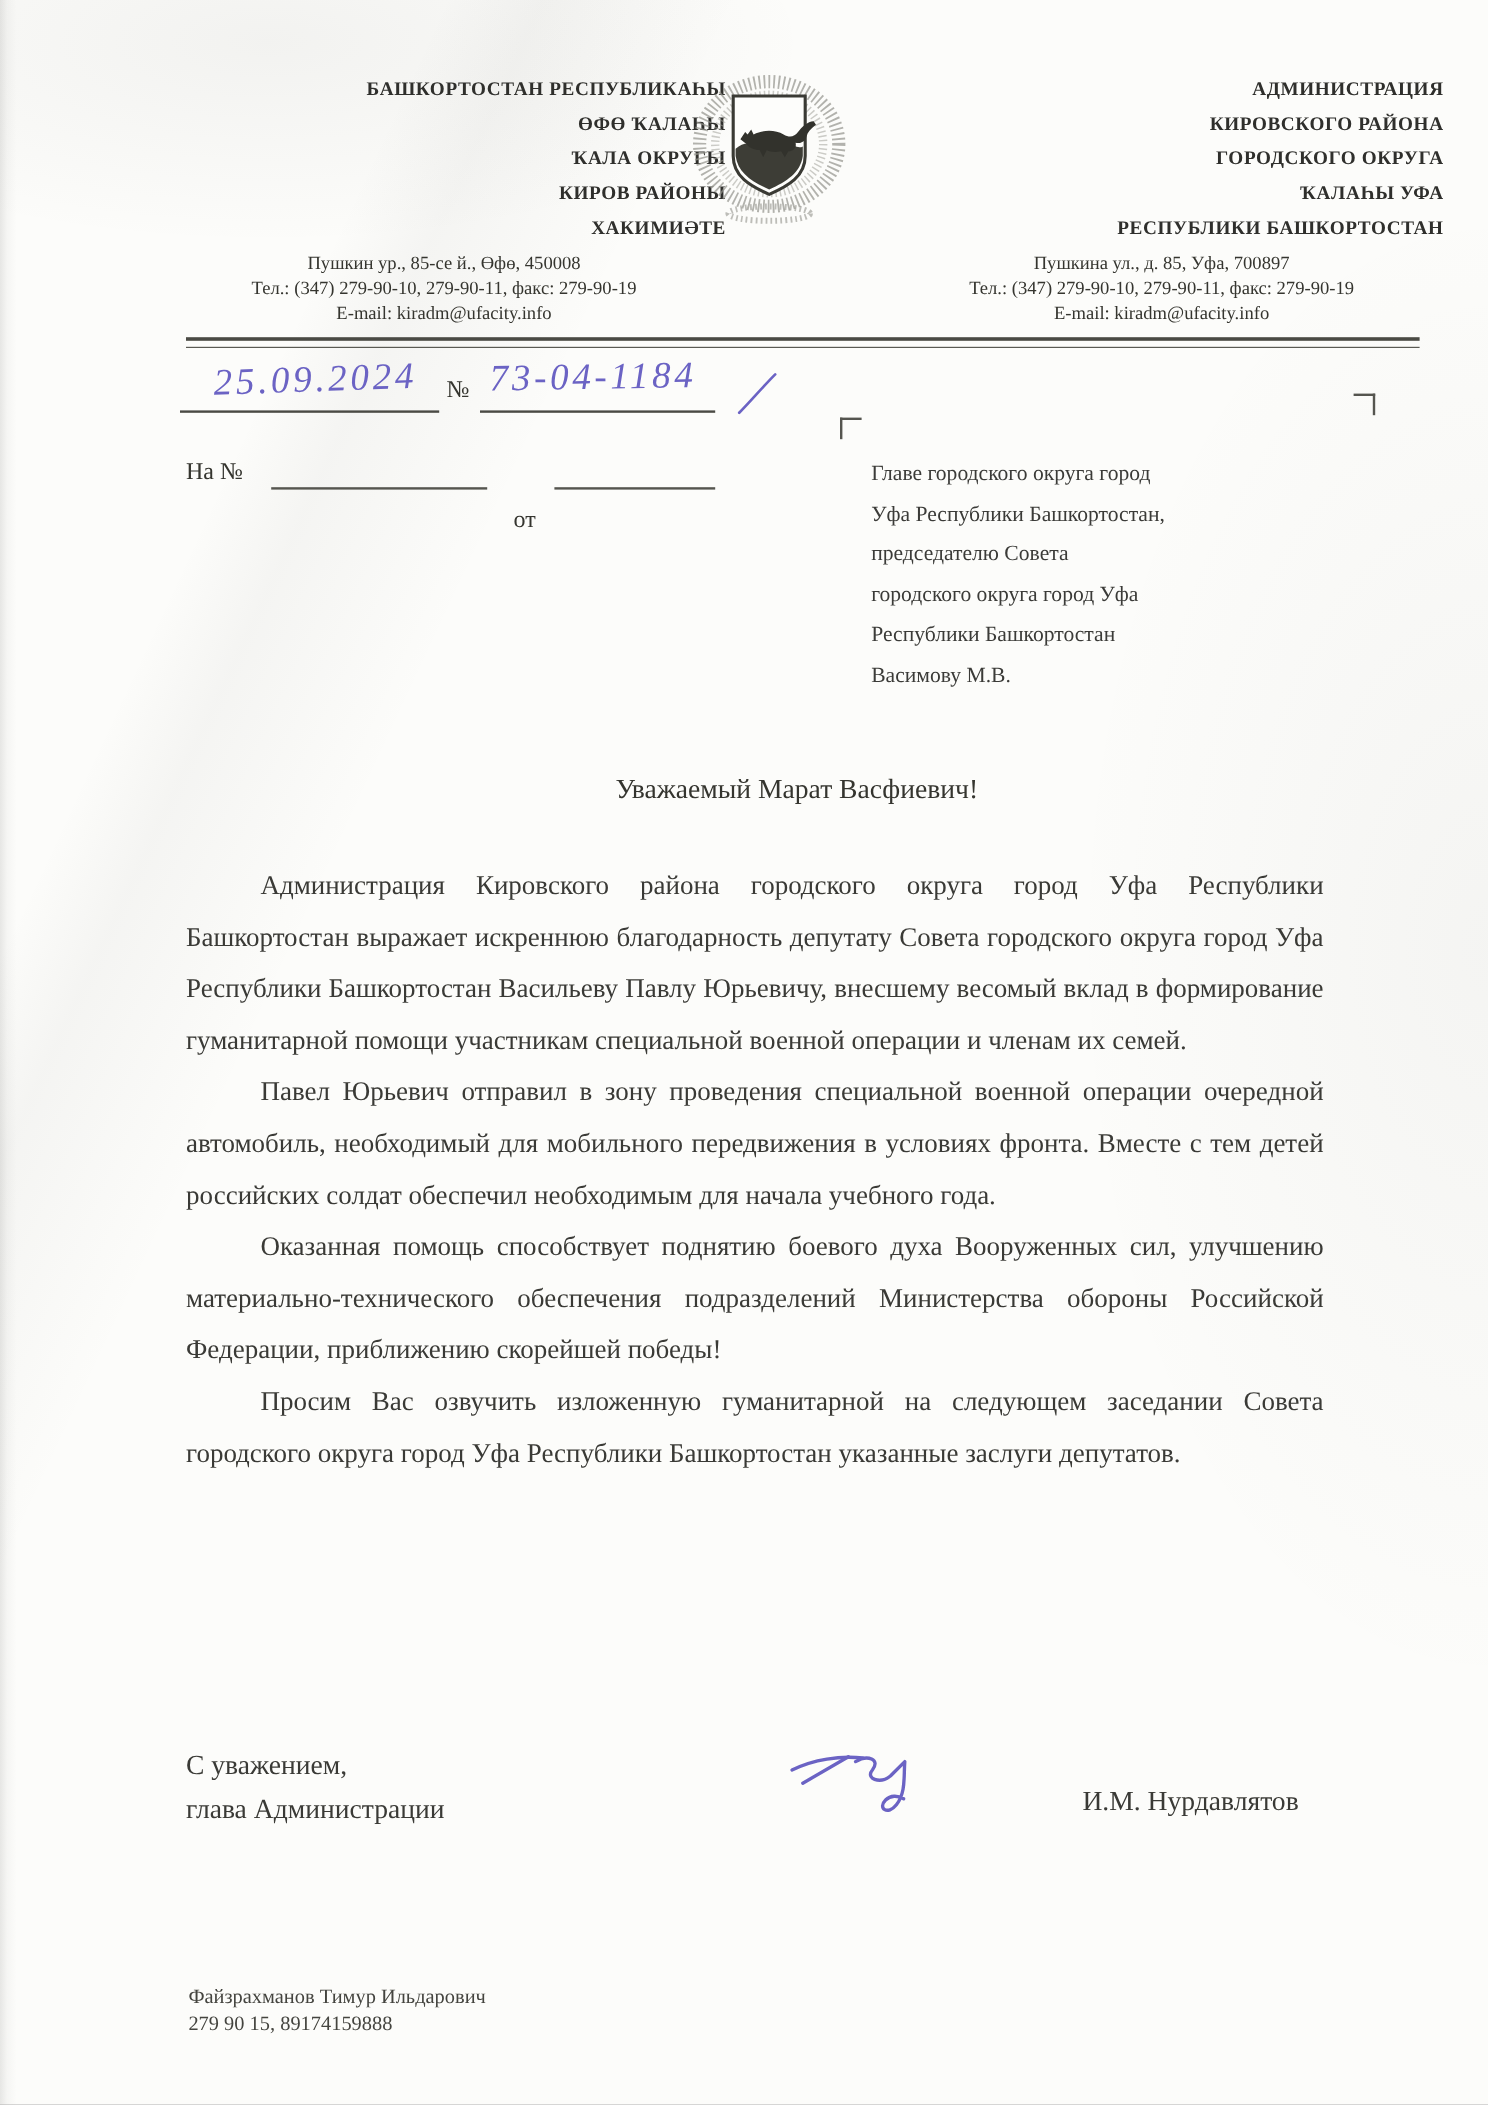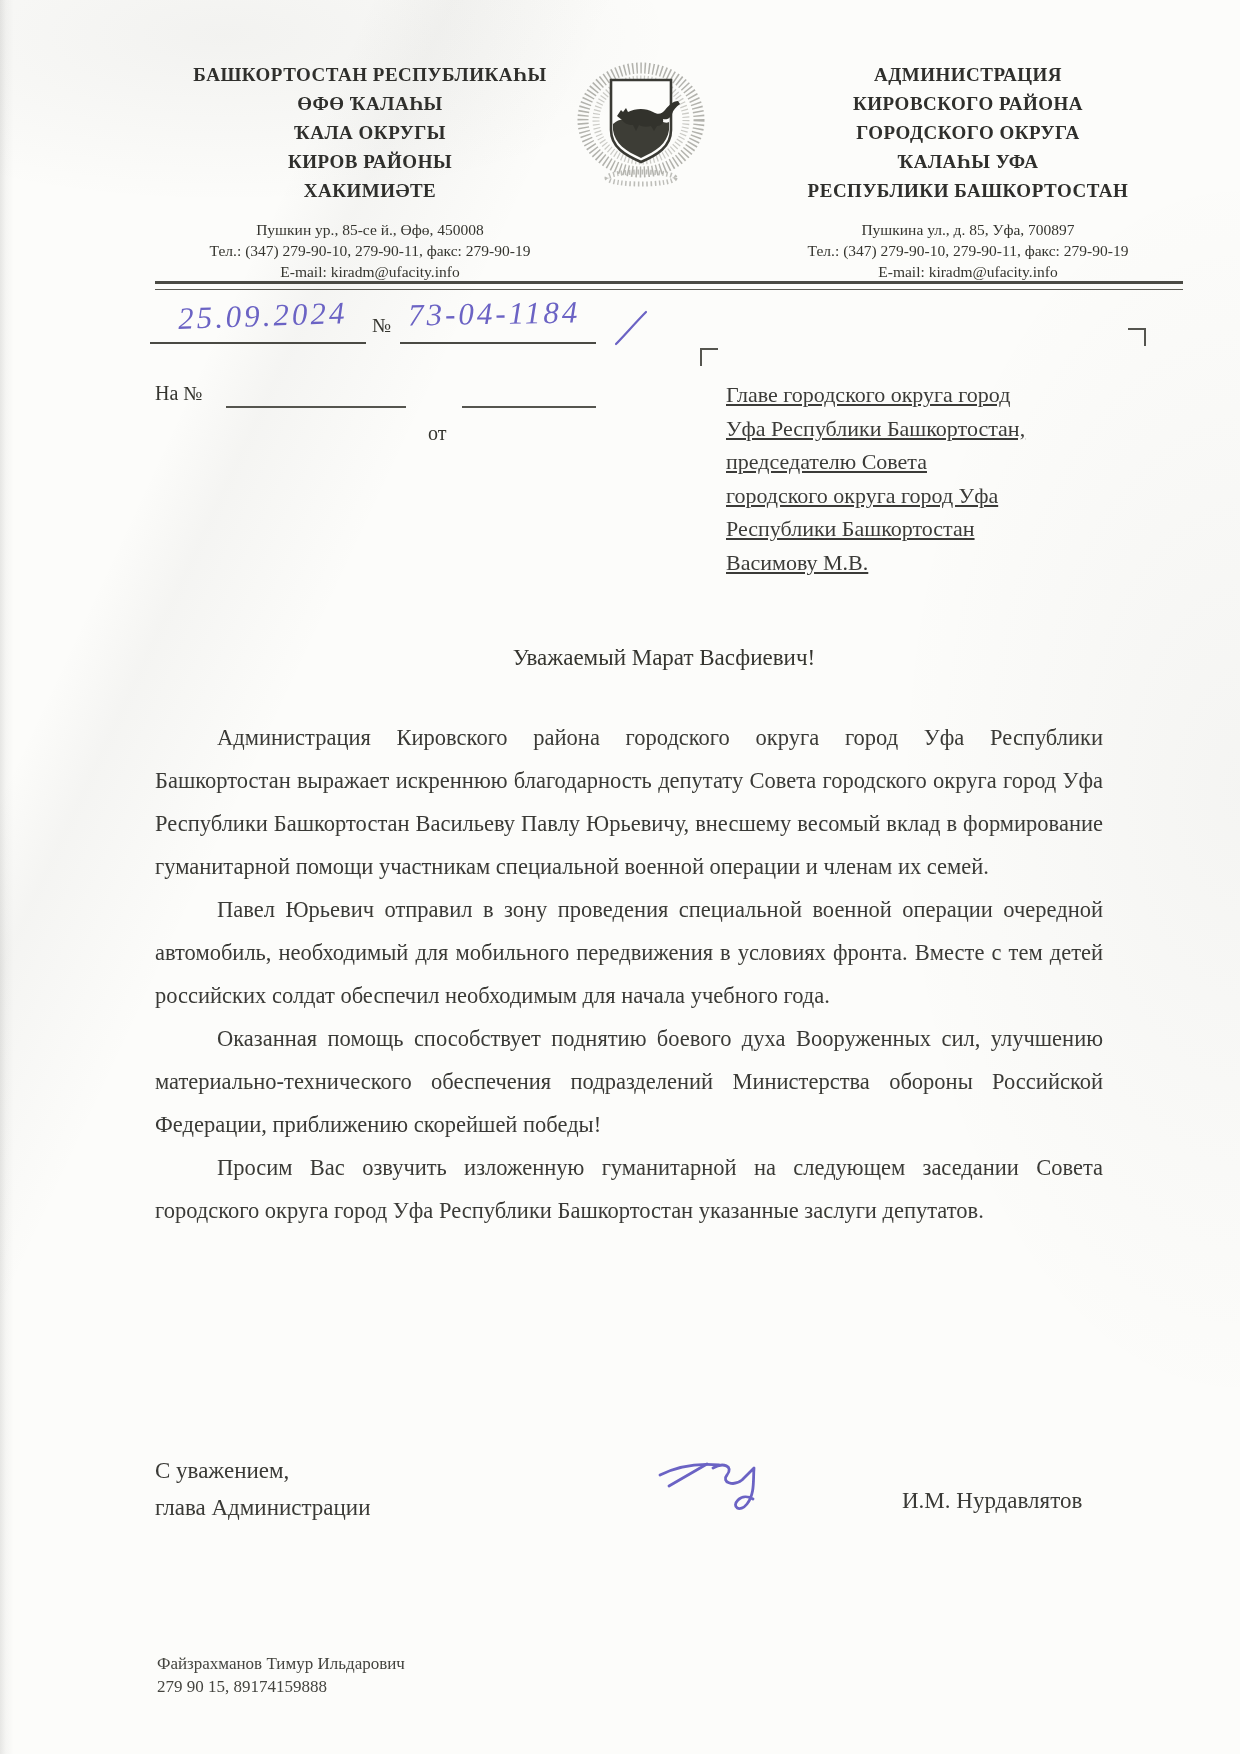--- a/index.html
+++ b/index.html
@@ -13,41 +13,41 @@
       radial-gradient(ellipse 700px 260px at 18% 2%, rgba(60,60,55,0.05), transparent 65%),
       linear-gradient(115deg, transparent 18%, rgba(60,60,55,0.04) 22%, transparent 30%),
       linear-gradient(90deg, rgba(40,40,38,0.10) 0px, rgba(40,40,38,0.03) 6px, transparent 14px),
       radial-gradient(ellipse 500px 900px at 100% 45%, rgba(60,60,55,0.04), transparent 70%),
       #fcfcfa;
     overflow:hidden;
   }
   .abs{position:absolute;}
   
   .lh-block{width:470px;text-align:center;}
-  .lh-org{font-weight:bold;font-size:19px;line-height:29px;color:#2f2f2c;letter-spacing:0.5px;}
-  .lh-contacts{margin-top:14px;font-size:15.5px;line-height:21px;color:#35352f;}
+  .lh-org{font-weight:bold;font-size:16px;line-height:29px;color:#2f2f2c;letter-spacing:0.5px;text-align:right;}
+  .lh-contacts{margin-top:4px;font-size:15.5px;line-height:21px;color:#35352f;}
   
   .rule-thick{height:3px;background:#4a4a44;}
   .rule-thin{height:1px;background:#5a5a53;}
   
   .hand{
     font-style:italic;
     color:#6b63c4;
     font-size:31px;
     letter-spacing:3px;
     white-space:nowrap;
   }
   .printed-label{font-size:20px;color:#35352f;}
   .u-line{background:#4a4a44;height:2px;}
   .u-line-thin{background:#55554f;height:1.5px;}
   .corner{width:16px;height:16px;}
   .corner-left{border-left:2px solid #55554f;border-top:2px solid #55554f;}
   .corner-right{border-right:2px solid #55554f;border-top:2px solid #55554f;}
   
-  .addressee{font-size:22px;line-height:33.5px;color:#3b3b38;width:380px;text-decoration:underline;}
+  .addressee{font-size:18px;line-height:33.5px;color:#3b3b38;width:380px;}
   
   .salutation{width:948px;text-align:center;padding-left:70px;box-sizing:border-box;font-size:23px;color:#35352f;}
   .body-text{width:948px;font-size:22.5px;line-height:43px;text-align:justify;color:#3a3a36;}
   .body-text p{margin:0;text-indent:62px;}
   
   .signoff{font-size:23px;line-height:37px;color:#3a3a36;}
   .signer{font-size:23px;color:#3a3a36;white-space:nowrap;}
   
   .footer{font-size:17px;line-height:23px;color:#44443f;font-family:Liberation Serif, serif;}
   svg{display:block;}

